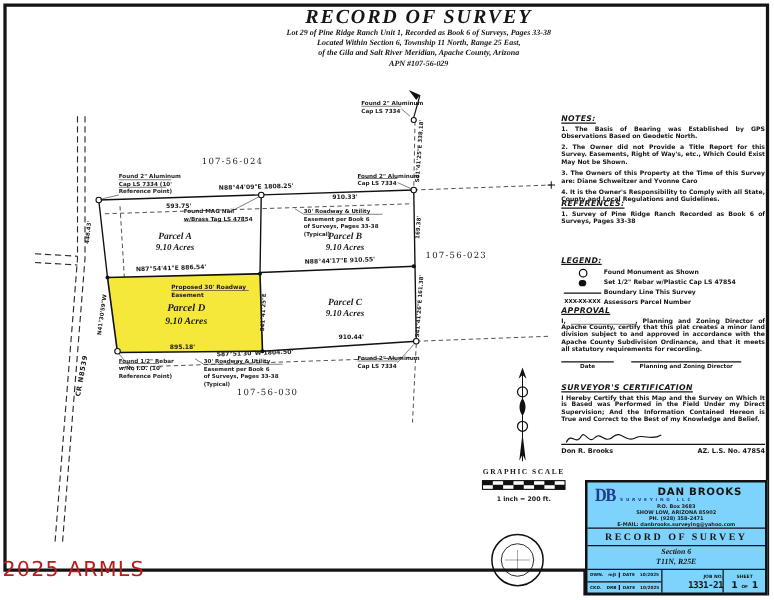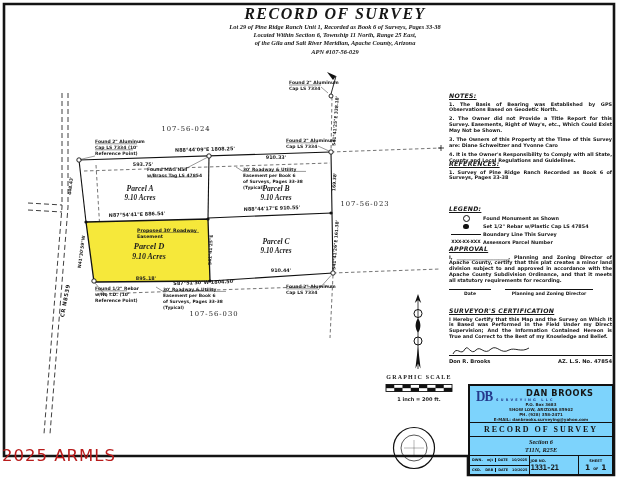--- a/index.html
+++ b/index.html
@@ -43,21 +43,21 @@
   .tb-doc{border-top:1px solid #111;text-align:center;font-family:"Liberation Serif",serif;
           font-size:8px;font-weight:700;letter-spacing:2px;padding:2px 0;}
   .tb-sec{border-top:1px solid #111;text-align:center;font-family:"Liberation Serif",serif;
           font-style:italic;font-weight:700;font-size:6.3px;line-height:1.2;padding:1px 0 2px 0;}
   .tb-bot{border-top:1px solid #111;display:flex;flex:1;}
   .tb-c1{flex:0 0 52px;display:flex;flex-direction:column;border-right:1px solid #111;}
   .tb-c1 .mini{display:flex;flex:1;align-items:center;font-size:3.4px;font-weight:700;}
   .tb-c1 .mini+.mini{border-top:.8px solid #111;}
   .tb-c1 .mini span{padding:0 2px;}
   .tb-c1 .mini .dd{border-left:.8px solid #111;}
-  .tb-c2{flex:0 0 48px;border-right:1px solid #111;text-align:left;display:flex;flex-direction:column;justify-content:center;}
+  .tb-c2{flex:0 0 48px;border-right:1px solid #111;text-align:right;display:flex;flex-direction:column;justify-content:center;}
   .tb-c2 .lab{font-size:3.6px;font-weight:700;}
   .tb-c2 .val{font-size:7.5px;font-weight:600;font-family:"DejaVu Sans Mono",monospace;letter-spacing:-.5px;}
   .tb-c3{flex:1;text-align:center;display:flex;flex-direction:column;justify-content:center;}
   .tb-c3 .lab{font-size:3.6px;font-weight:700;}
   .tb-c3 .nums{display:flex;justify-content:center;align-items:baseline;gap:3px;}
   .tb-c3 .big{font-size:7.5px;font-weight:700;}
   .tb-c3 .sml{font-size:3.4px;font-weight:700;}
 
   .watermark{position:absolute;left:2px;top:446px;font-size:16.5px;color:#b91c1c;
              letter-spacing:1px;z-index:6;font-weight:400;}

